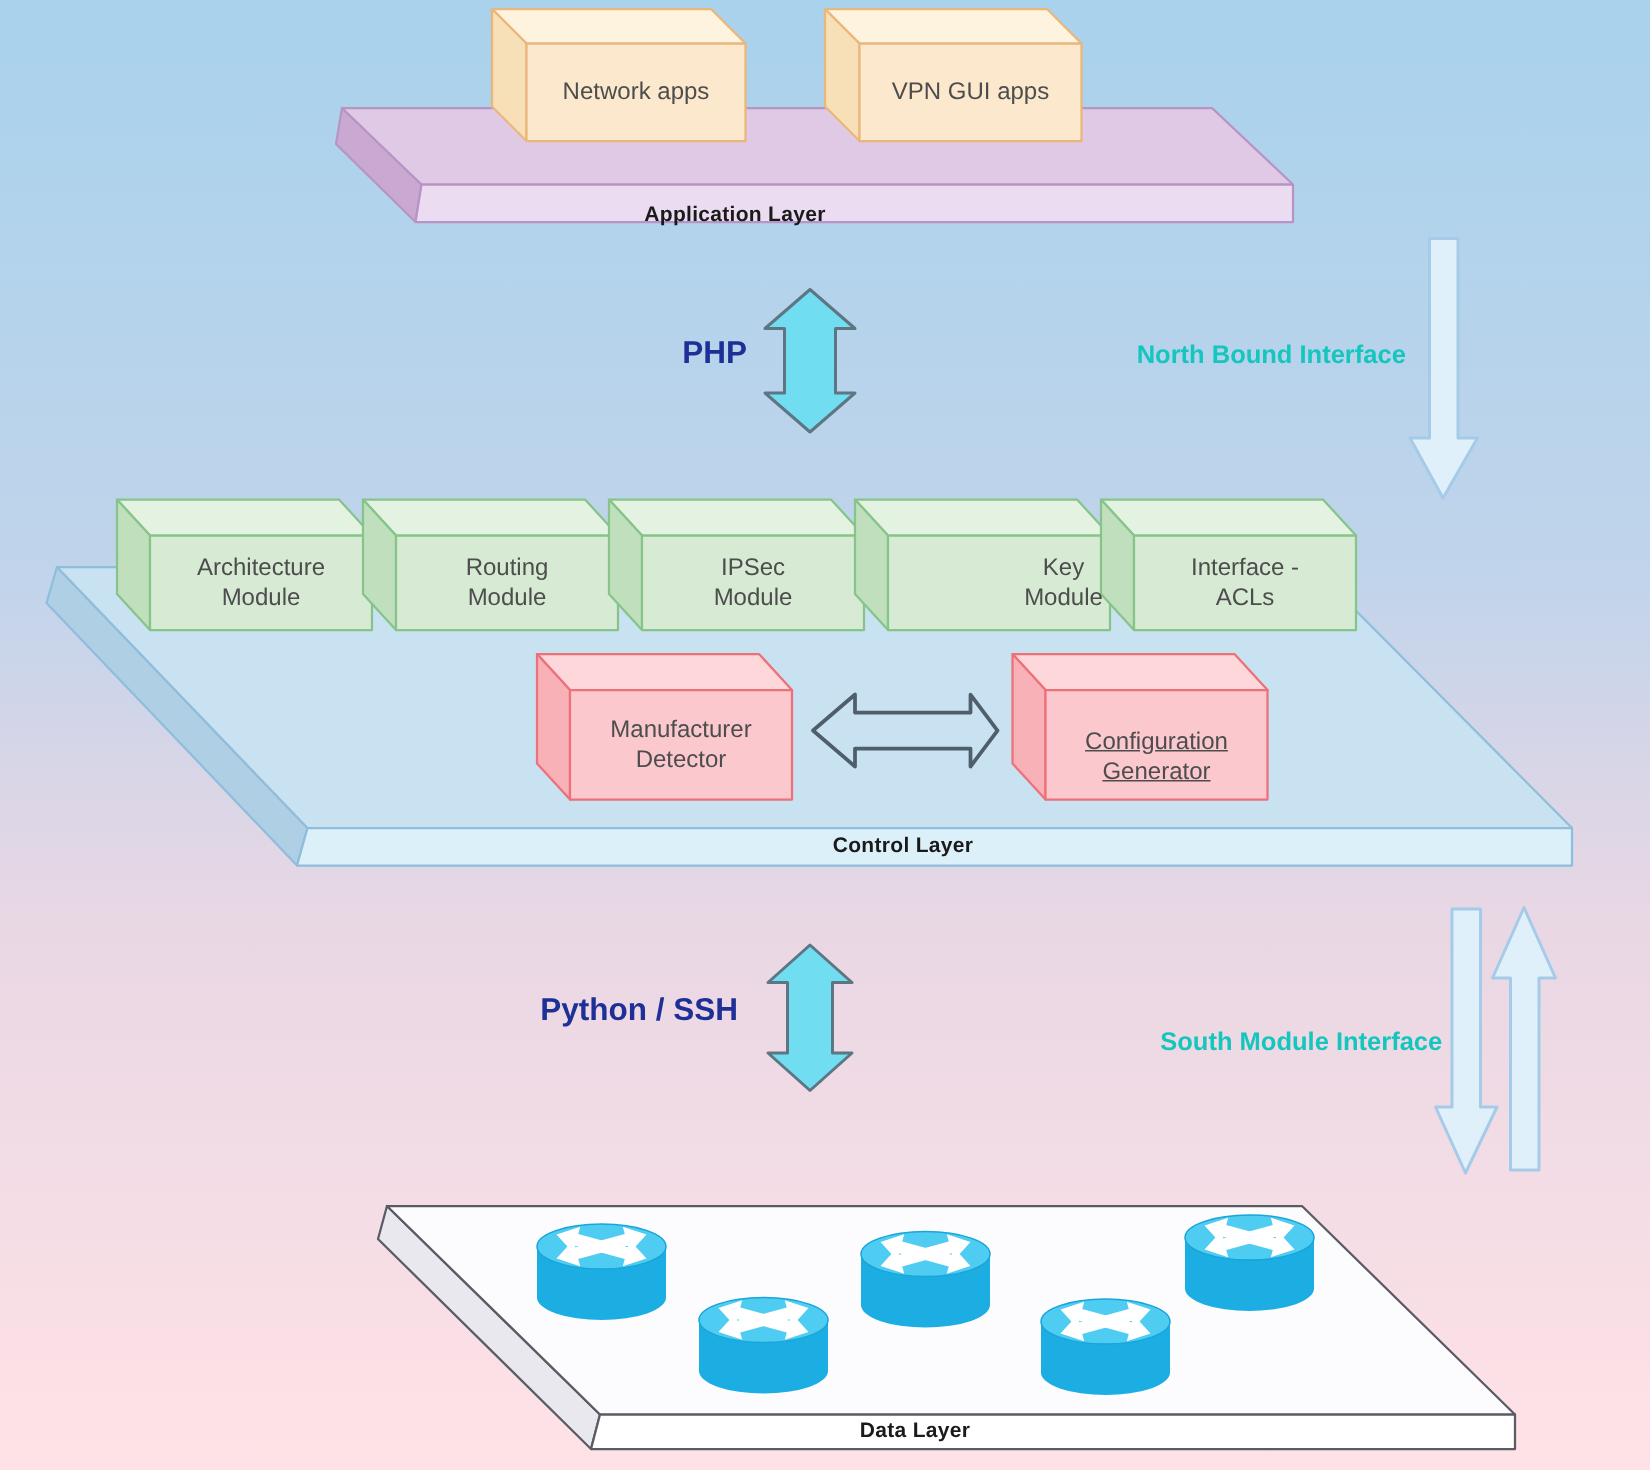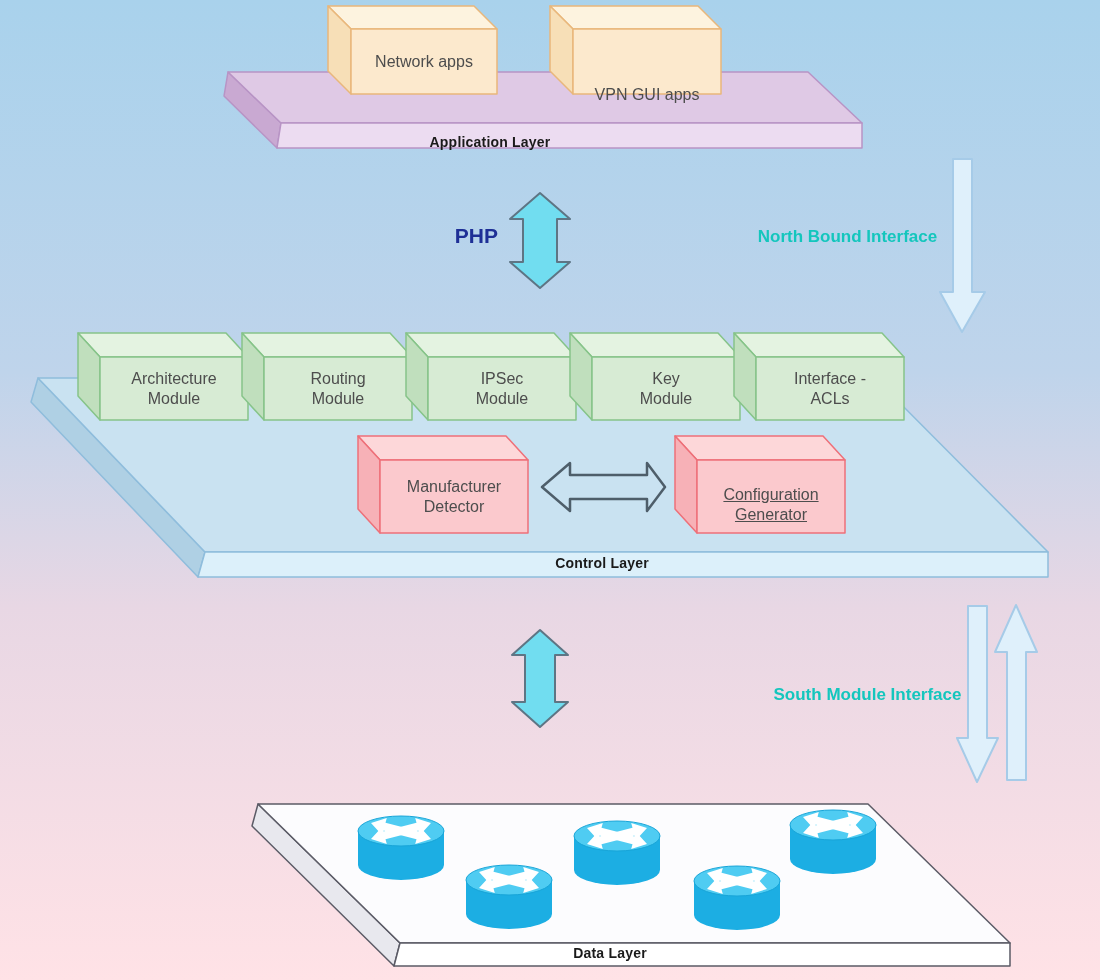--- a/index.html
+++ b/index.html
@@ -150,40 +150,41 @@
     </g>
 
     <use href="#router" transform="translate(401,843)"></use>
     <use href="#router" transform="translate(509,892)"></use>
     <use href="#router" transform="translate(617,848)"></use>
     <use href="#router" transform="translate(737,893)"></use>
     <use href="#router" transform="translate(833,837)"></use>
   </svg>
 
   <div class="lbl lbl-box" style="left:351px;top:29px;width:146px;height:65px;">Network apps</div>
-  <div class="lbl lbl-box" style="left:573px;top:29px;width:148px;height:65px;margin-top:33px;">VPN GUI apps</div>
+  <div class="lbl lbl-box" style="left:573px;top:29px;width:148px;height:65px;">VPN GUI apps</div>
   <div class="lbl lbl-layer" style="left:290px;top:122px;width:400px;height:42px;">Application Layer</div>
 
   <div class="lbl lbl-proto" style="left:368px;top:221px;width:130px;height:30px;">PHP</div>
   <div class="lbl lbl-iface" style="left:745px;top:222px;width:205px;height:30px;">North Bound Interface</div>
 
   <div class="lbl lbl-box" style="left:100px;top:357px;width:148px;height:63px;">Architecture
 Module</div>
   <div class="lbl lbl-box" style="left:264px;top:357px;width:148px;height:63px;">Routing
 Module</div>
   <div class="lbl lbl-box" style="left:428px;top:357px;width:148px;height:63px;">IPSec
 Module</div>
-  <div class="lbl lbl-box" style="left:592px;top:357px;width:148px;height:63px;">Key
+  <div class="lbl lbl-box" style="left:592px;top:357px;width:148px;height:63px;padding-left:43px;">Key
 Module</div>
   <div class="lbl lbl-box" style="left:756px;top:357px;width:148px;height:63px;">Interface -
 ACLs</div>
 
   <div class="lbl lbl-box" style="left:380px;top:460px;width:148px;height:73px;">Manufacturer
 Detector</div>
   <div class="lbl lbl-box" style="left:697px;top:468px;width:148px;height:73px;text-decoration:underline;">Configuration
 Generator</div>
   <div class="lbl lbl-layer" style="left:402px;top:551px;width:400px;height:26px;">Control Layer</div>
 
+  <div class="lbl lbl-proto" style="left:320px;top:658px;width:172px;height:32px;">Python / SSH</div>
   <div class="lbl lbl-iface" style="left:765px;top:680px;width:205px;height:30px;">South Module Interface</div>
 
   <div class="lbl lbl-layer" style="left:410px;top:941px;width:400px;height:25px;">Data Layer</div>
 
 </div>
 
 </body></html>

